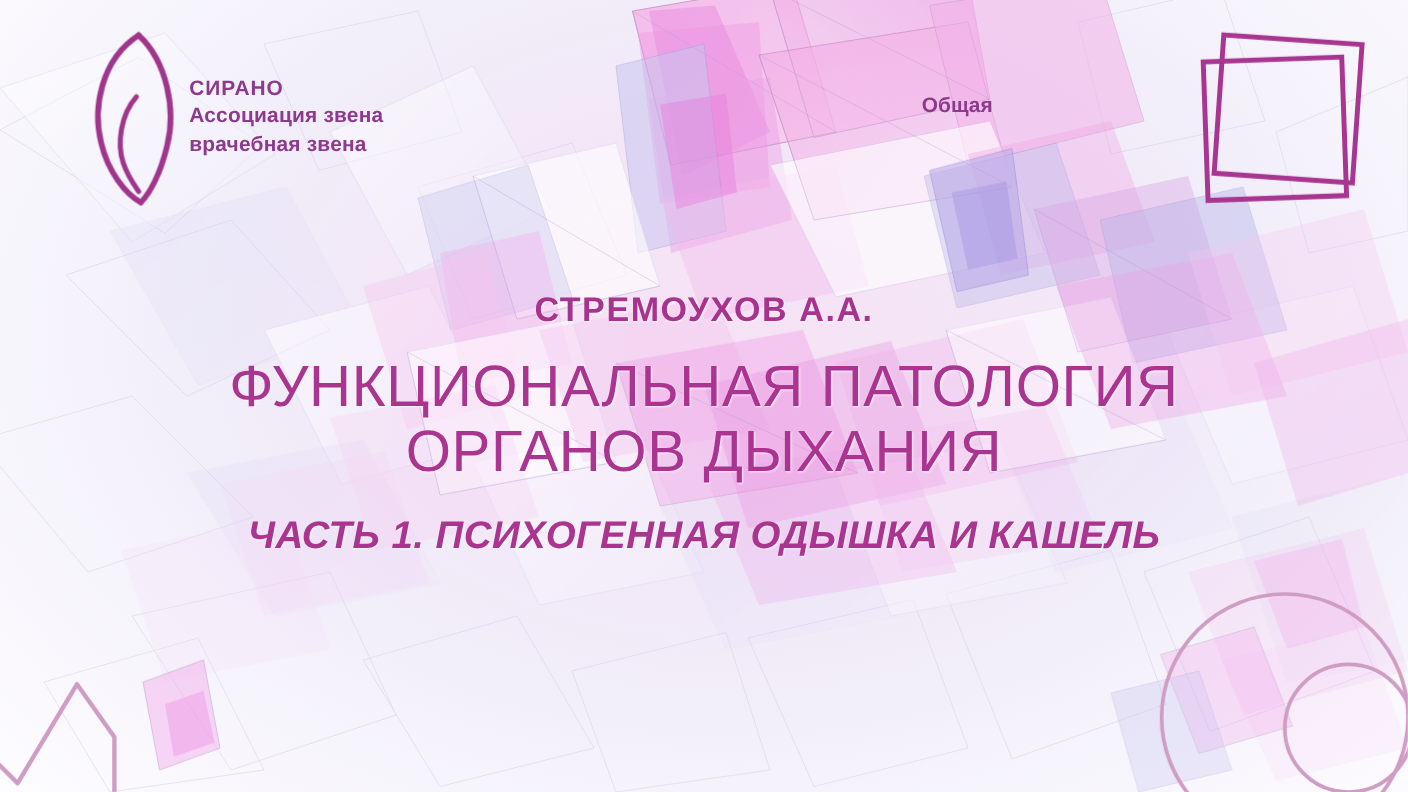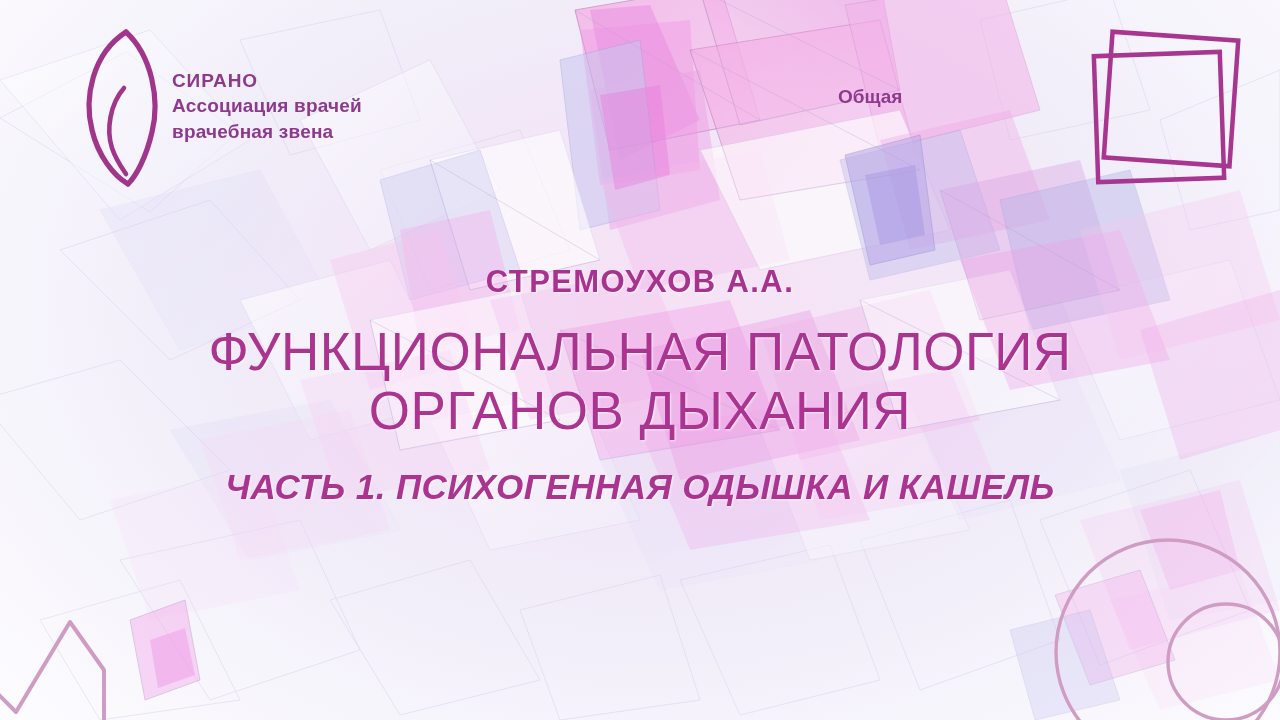--- a/index.html
+++ b/index.html
@@ -245,21 +245,21 @@
   </svg>
 
   <svg class="logo-mark" viewBox="0 0 96 162" aria-hidden="true">
     <path d="M50 6 C16 28 8 72 16 104 C22 130 38 150 52 158" fill="none" stroke="#a0358c" stroke-width="5.2" stroke-linecap="round"></path>
     <path d="M50 6 C76 30 84 74 76 106 C70 132 60 150 52 158" fill="none" stroke="#a0358c" stroke-width="5.2" stroke-linecap="round"></path>
     <path d="M48 62 C34 78 30 104 36 122 C40 134 46 142 50 148" fill="none" stroke="#a0358c" stroke-width="4.6" stroke-linecap="round"></path>
   </svg>
 
   <div class="logo-text">
     <div class="ln1">СИРАНО</div>
-    <div>Ассоциация врачей</div>
+    <div>Ассоциация звена</div>
     <div>врачебная звена</div>
   </div>
 
   <div class="gp-caption">
     <div>Общая</div>
   </div>
 
   <svg class="frames" viewBox="0 0 180 170" aria-hidden="true">
     <rect x="18" y="8" width="126" height="126" fill="none" stroke="#a8358f" stroke-width="4.5" transform="rotate(4 81 71)"></rect>
     <rect x="6" y="26" width="126" height="126" fill="none" stroke="#a8358f" stroke-width="4.5" transform="rotate(-2 69 89)"></rect>

